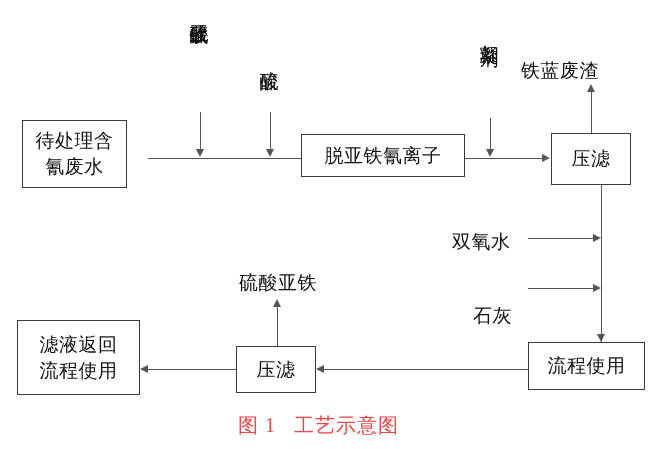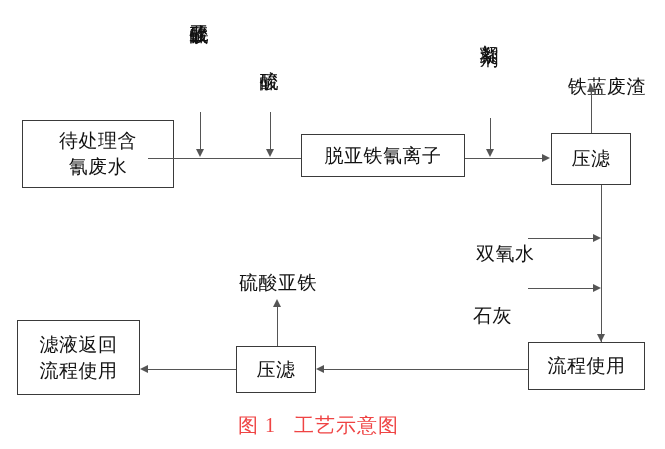--- a/index.html
+++ b/index.html
@@ -89,21 +89,21 @@
     color: #ef4444;
     letter-spacing: 1px;
     white-space: pre;
   }
 </style>
 </head>
 <body>
 
 <div id="canvas">
 
-  <div class="box" style="left:22px; top:120px; width:152px; height:68px;">待处理含
+  <div class="box" style="left:22px; top:120px; width:105px; height:68px;">待处理含
 氰废水</div>
 
   <div class="hline" style="left:148px; top:158px; width:153px;"></div>
 
   <div class="vlabel" style="left:190px; top:8px;">硫酸亚铁</div>
   <div class="vline" style="left:200px; top:112px; height:38px;"></div>
   <div class="arrowhead ah-down" style="left:196px; top:149px;"></div>
 
   <div class="vlabel" style="left:260px; top:55px;">硫酸</div>
   <div class="vline" style="left:270px; top:112px; height:38px;"></div>
@@ -113,28 +113,28 @@
 
   <div class="hline" style="left:465px; top:158px; width:78px;"></div>
   <div class="arrowhead ah-right" style="left:542px; top:154px;"></div>
 
   <div class="vlabel" style="left:480px; top:30px;">絮凝剂</div>
   <div class="vline" style="left:490px; top:118px; height:32px;"></div>
   <div class="arrowhead ah-down" style="left:486px; top:149px;"></div>
 
   <div class="box" style="left:551px; top:133px; width:80px; height:52px;">压滤</div>
 
-  <div class="label" style="left:568px; top:58px;margin-top:16px;">铁蓝废渣</div>
+  <div class="label" style="left:521px; top:58px;">铁蓝废渣</div>
   <div class="vline" style="left:591px; top:88px; height:45px;"></div>
   <div class="arrowhead ah-up" style="left:587px; top:84px;"></div>
 
   <div class="vline" style="left:601px; top:185px; height:157px;"></div>
   <div class="arrowhead ah-down" style="left:597px; top:334px;"></div>
 
-  <div class="label" style="left:452px; top:241px;margin-left:24px;">双氧水</div>
+  <div class="label" style="left:452px; top:229px;">双氧水</div>
   <div class="hline" style="left:528px; top:238px; width:66px;"></div>
   <div class="arrowhead ah-right" style="left:593px; top:234px;"></div>
 
   <div class="label" style="left:473px; top:279px;margin-top:24px;">石灰</div>
   <div class="hline" style="left:528px; top:288px; width:66px;"></div>
   <div class="arrowhead ah-right" style="left:593px; top:284px;"></div>
 
   <div class="box" style="left:528px; top:342px; width:117px; height:48px;">流程使用</div>
 
   <div class="hline" style="left:320px; top:369px; width:208px;"></div>

